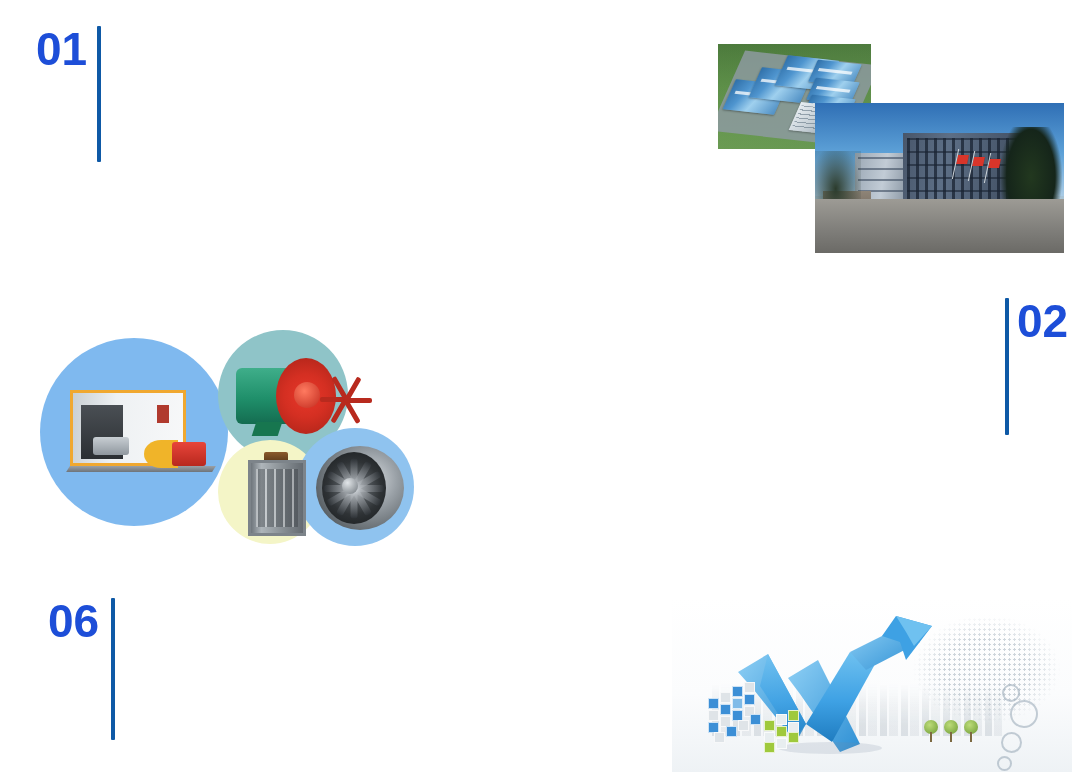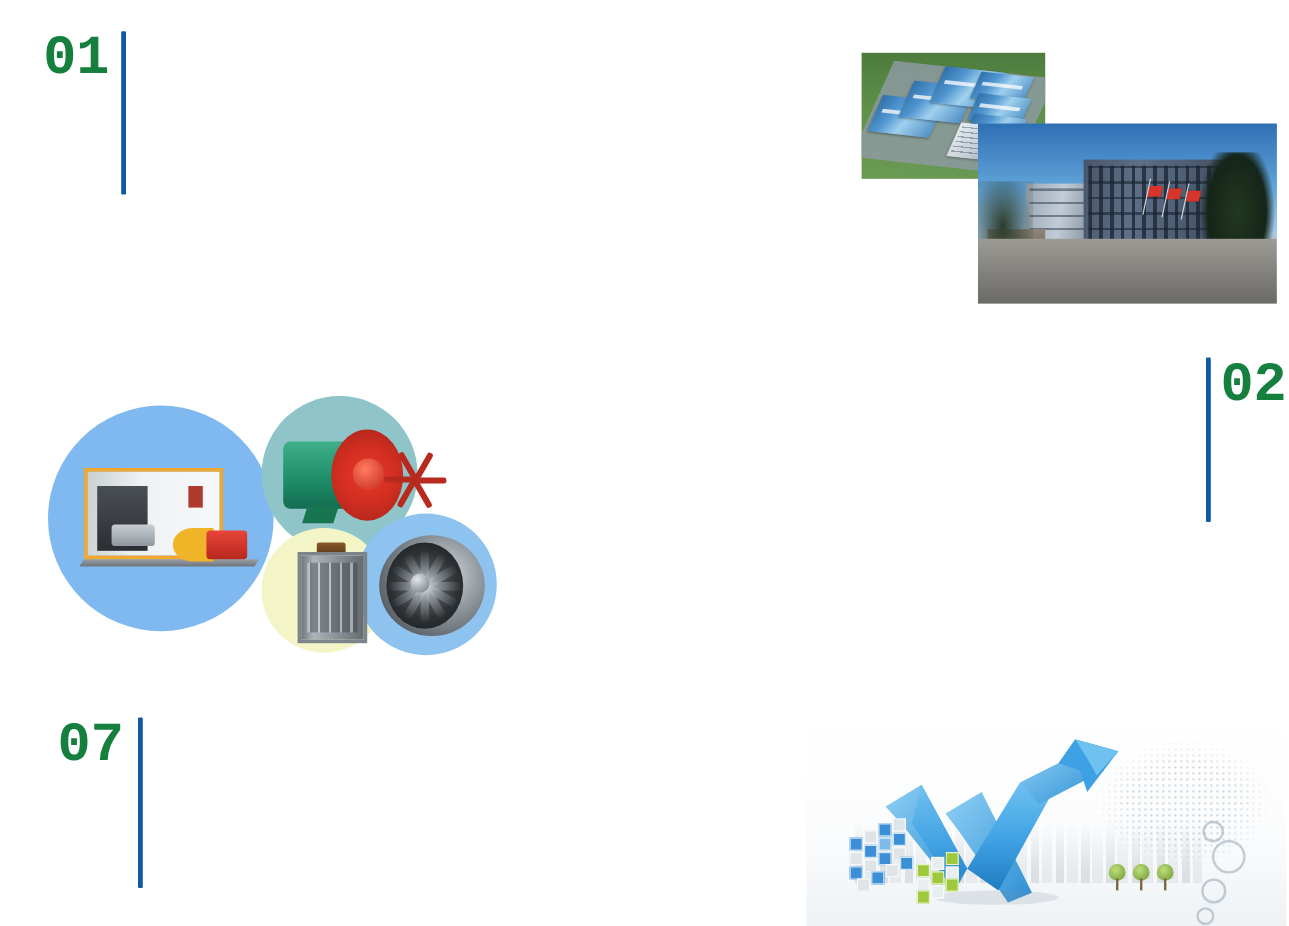--- a/index.html
+++ b/index.html
@@ -19,25 +19,25 @@
     overflow: hidden;
   }
 
   
   .marker {
     position: absolute;
     display: flex;
     align-items: flex-start;
   }
   .marker-num {
-    font-family: Liberation Mono, monospace;
+    font-family: Liberation Sans, sans-serif;
     font-weight: bold;
     font-size: 46px;
     line-height: 46px;
-    color: #15803d;
+    color: #1d4ed8;
     letter-spacing: 0px;
   }
   .marker-rule {
     width: 4px;
     background: #0e59a6;
     border-radius: 1px;
   }
 
   #marker-01 { left: 36px; top: 26px; }
   #marker-01 .marker-rule { height: 136px; margin-left: 10px; }
@@ -316,21 +316,21 @@
     <span class="marker-num">01</span>
     <span class="marker-rule"></span>
   </div>
 
   <div class="marker" id="marker-02">
     <span class="marker-rule"></span>
     <span class="marker-num">02</span>
   </div>
 
   <div class="marker" id="marker-03">
-    <span class="marker-num">07</span>
+    <span class="marker-num">06</span>
     <span class="marker-rule"></span>
   </div>
 
   <div class="photo" id="factory-render">
     <div class="ground"></div>
     <div class="yard"></div>
     <div class="hall h1"></div>
     <div class="hall h2"></div>
     <div class="hall h3"></div>
     <div class="hall h4"></div>

